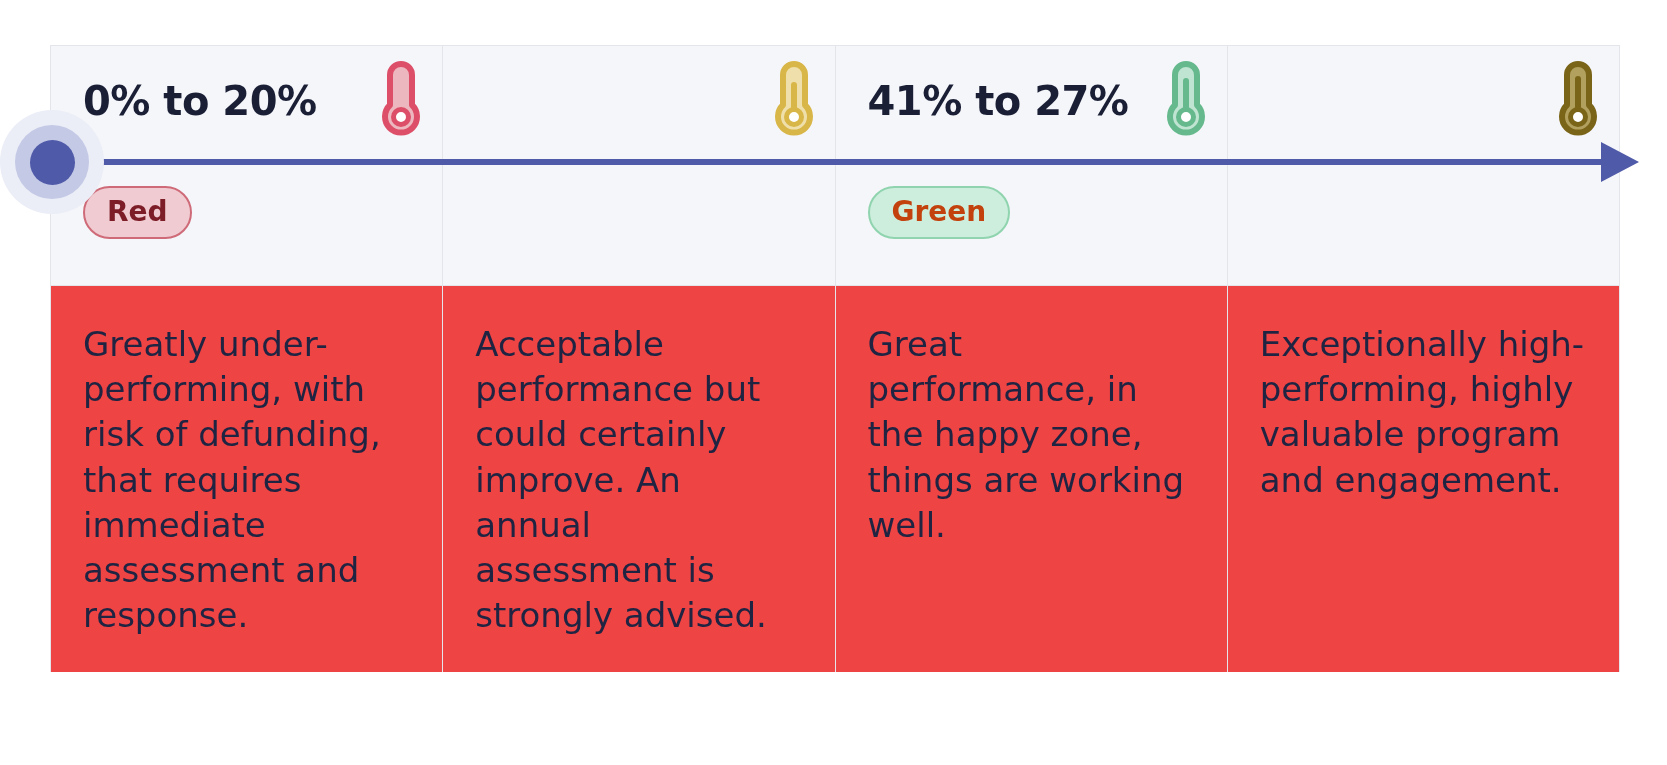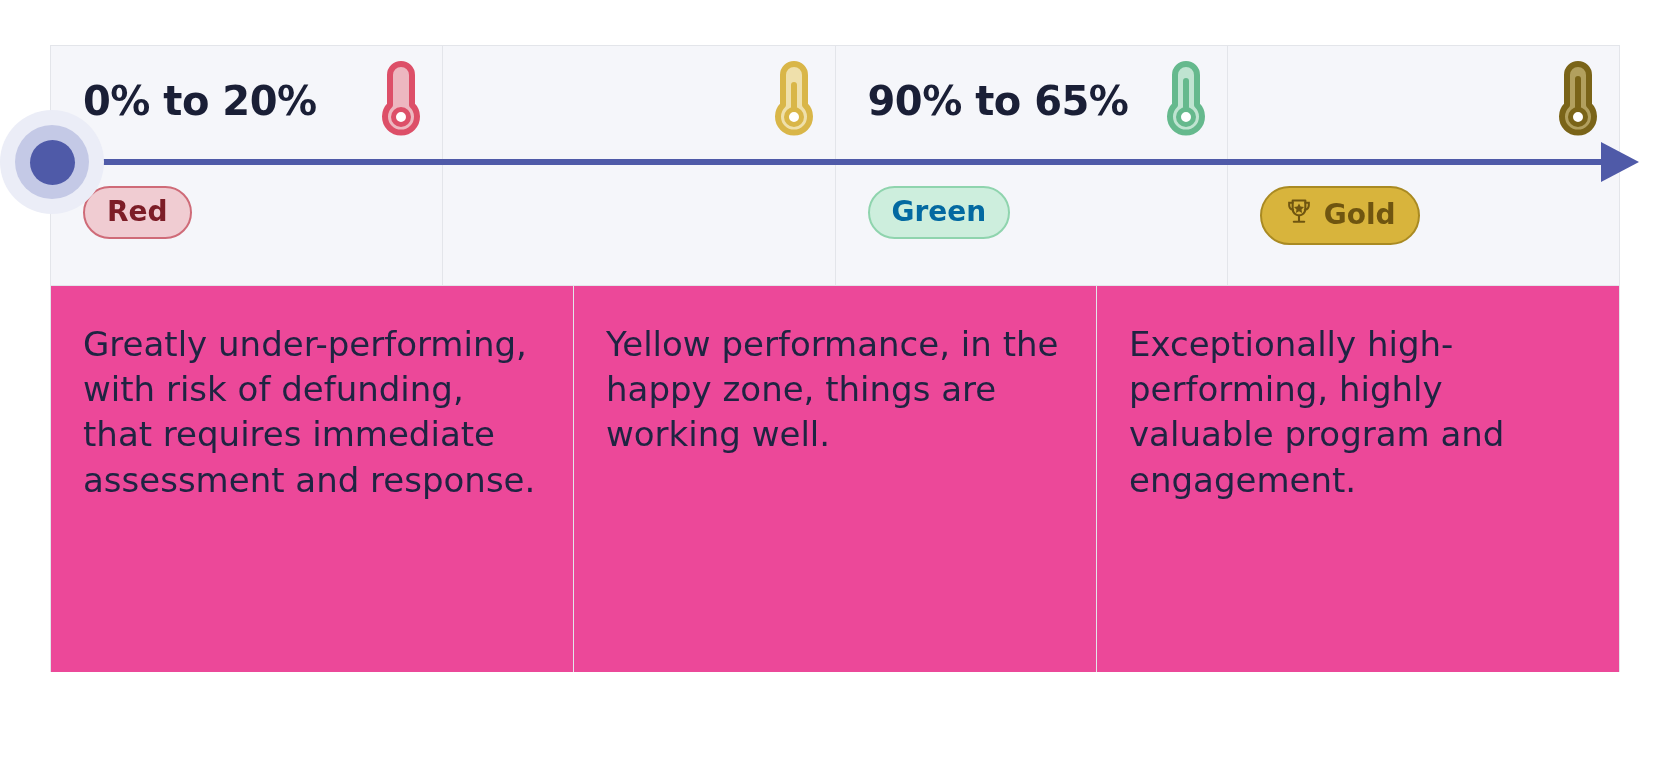--- a/index.html
+++ b/index.html
@@ -14,21 +14,21 @@
   
   .matrix {
     position: absolute;
     left: 50px; top: 45px;
     width: 1570px; height: 627px;
     border: 1px solid #e3e5ea;
     background: #ffffff;
   }
   .row { display: flex; width: 100%; }
   .row-head { height: 240px; background: #f5f6fa; border-bottom: 1px solid #e3e5ea; }
-  .row-body { height: 386px; background: #ec4899; }
+  .row-body { height: 386px; background: #ef4444; }
 
   .cell { flex: 1 1 0; position: relative; border-right: 1px solid #e3e5ea; }
   .cell:last-child { border-right: none; }
 
   
   .head-top {
     display: flex; align-items: center; justify-content: flex-start;
     padding: 0 18px 8px 32px; height: 118px;
   }
   .range-label {
@@ -39,21 +39,21 @@
 
   .badge-wrap { padding: 22px 0 0 32px; }
   .badge {
     display: inline-flex; align-items: center; gap: 10px;
     padding: 9px 22px; border-radius: 999px;
     font-size: 28px; font-weight: 700; line-height: 1.1;
     white-space: nowrap;
   }
   .badge.red    { background:#f0ccd2; border:2px solid #cf6b78; color:#7c1d27; }
   .badge.yellow { background:#f8eec6; border:2px solid #d9b648; color:#6e5410; }
-  .badge.green  { background:#cdeedd; border:2px solid #8fd4ae; color:#0369a1;align-items:flex-end; }
+  .badge.green  { background:#cdeedd; border:2px solid #8fd4ae; color:#c2410c;align-items:flex-end; }
   .badge.gold   { background:#d8b43c; border:2px solid #a98a22; color:#6f5510; }
 
   
   .desc {
     padding: 36px 34px 0 32px;
     font-size: 34px; line-height: 1.33; color: #1f2442;
     font-weight: 400;
   }
 
   
@@ -118,21 +118,21 @@
               <path d="M23 4 h0 a11 11 0 0 1 11 11 v30 a16 16 0 1 1 -22 0 v-30 a11 11 0 0 1 11 -11 z" fill="#efe0ab" stroke="#d9b648" stroke-width="6" stroke-linejoin="round"></path>
               <circle cx="23" cy="57" r="7.5" fill="#ffffff" stroke="#d9b648" stroke-width="5"></circle>
               <rect x="20" y="22" width="6" height="28" rx="3" fill="#d9b648"></rect>
             </svg>
           </span>
         </div>
       </div>
 
       <div class="cell">
         <div class="head-top">
-          <span class="range-label">90% to 65%</span>
+          <span class="range-label">41% to 27%</span>
           <span class="thermo">
             <svg width="46" height="78" viewBox="0 0 46 78">
               <path d="M23 4 h0 a11 11 0 0 1 11 11 v30 a16 16 0 1 1 -22 0 v-30 a11 11 0 0 1 11 -11 z" fill="#bfe4d1" stroke="#65b98d" stroke-width="6" stroke-linejoin="round"></path>
               <circle cx="23" cy="57" r="7.5" fill="#ffffff" stroke="#65b98d" stroke-width="5"></circle>
               <rect x="20" y="18" width="6" height="32" rx="3" fill="#65b98d"></rect>
             </svg>
           </span>
         </div>
         <div class="badge-wrap">
           <span class="badge green">
@@ -144,45 +144,33 @@
       <div class="cell">
         <div class="head-top">
           <span class="thermo">
             <svg width="46" height="78" viewBox="0 0 46 78">
               <path d="M23 4 h0 a11 11 0 0 1 11 11 v30 a16 16 0 1 1 -22 0 v-30 a11 11 0 0 1 11 -11 z" fill="#b2a05e" stroke="#7a6418" stroke-width="6" stroke-linejoin="round"></path>
               <circle cx="23" cy="57" r="7.5" fill="#ffffff" stroke="#7a6418" stroke-width="5"></circle>
               <rect x="20" y="16" width="6" height="34" rx="3" fill="#7a6418"></rect>
             </svg>
           </span>
         </div>
-        <div class="badge-wrap">
-          <span class="badge gold">
-            <span>
-              <svg width="30" height="30" viewBox="0 0 26 26">
-                <path d="M7.5 3 h11 v7.5 a5.5 5.5 0 0 1 -11 0 z" fill="none" stroke="#6f5510" stroke-width="1.8" stroke-linejoin="round"></path>
-                <path d="M7.5 5 h-3 v2.2 a4 4 0 0 0 3.4 3.9" fill="none" stroke="#6f5510" stroke-width="1.8" stroke-linecap="round"></path>
-                <path d="M18.5 5 h3 v2.2 a4 4 0 0 1 -3.4 3.9" fill="none" stroke="#6f5510" stroke-width="1.8" stroke-linecap="round"></path>
-                <path d="M13 16 v4.5" stroke="#6f5510" stroke-width="1.8" stroke-linecap="round"></path>
-                <path d="M8.5 21.5 h9" stroke="#6f5510" stroke-width="1.8" stroke-linecap="round"></path>
-                <path d="M13 5.6 l1.35 2.7 l3 .45 l-2.17 2.1 l.52 3 l-2.7 -1.42 l-2.7 1.42 l.52 -3 l-2.17 -2.1 l3 -.45 z" fill="#6f5510"></path>
-              </svg>
-            </span>
-            <span>Gold</span>
-          </span>
-        </div>
       </div>
 
     </div>
 
     <div class="row row-body">
       <div class="cell">
         <div class="desc">Greatly under-performing, with risk of defunding, that requires immediate assessment and response.</div>
       </div>
       <div class="cell">
-        <div class="desc">Yellow performance, in the happy zone, things are working well.</div>
+        <div class="desc">Acceptable performance but could certainly improve. An annual assessment is strongly advised.</div>
+      </div>
+      <div class="cell">
+        <div class="desc">Great performance, in the happy zone, things are working well.</div>
       </div>
       <div class="cell">
         <div class="desc">Exceptionally high-performing, highly valuable program and engagement.</div>
       </div>
     </div>
 
   </div>
 
   <div class="arrow-line"></div>
   <div class="arrow-head"></div>

